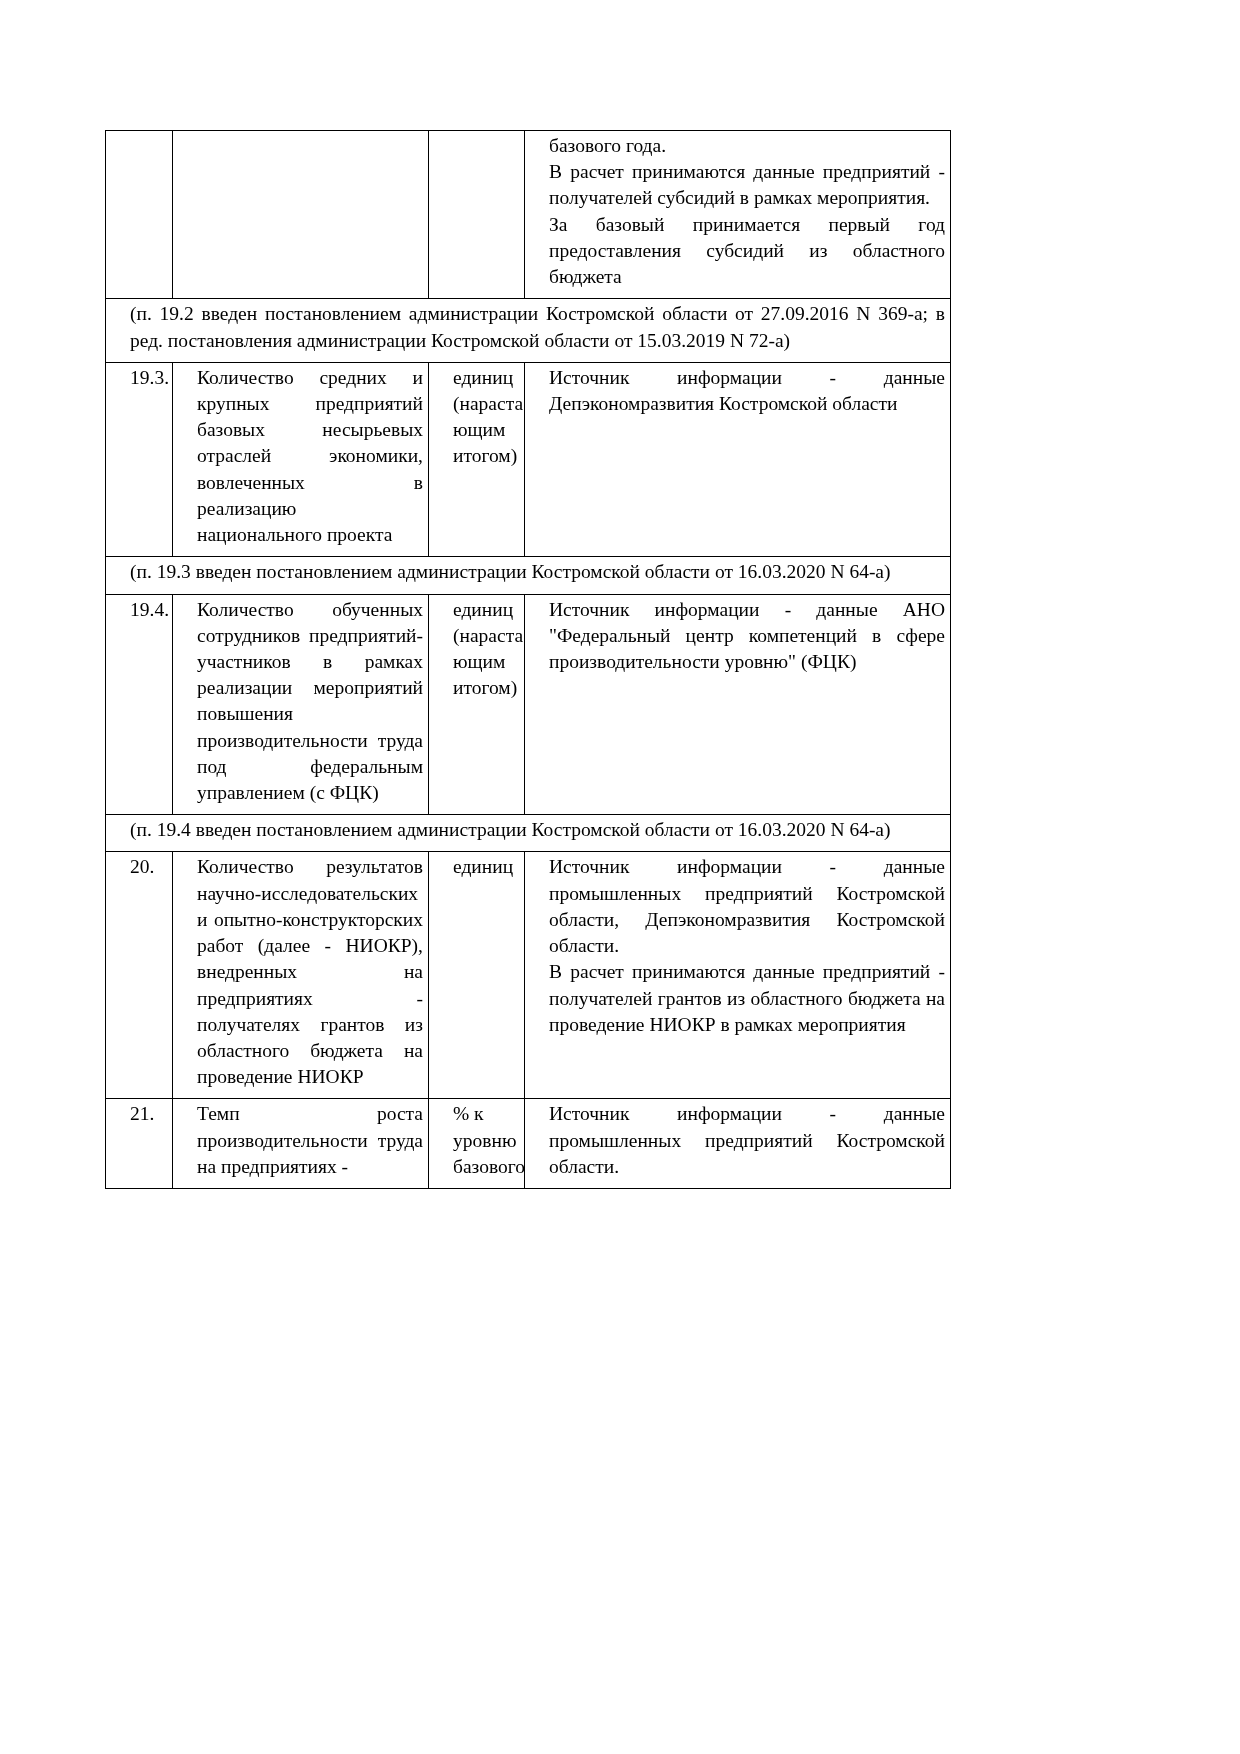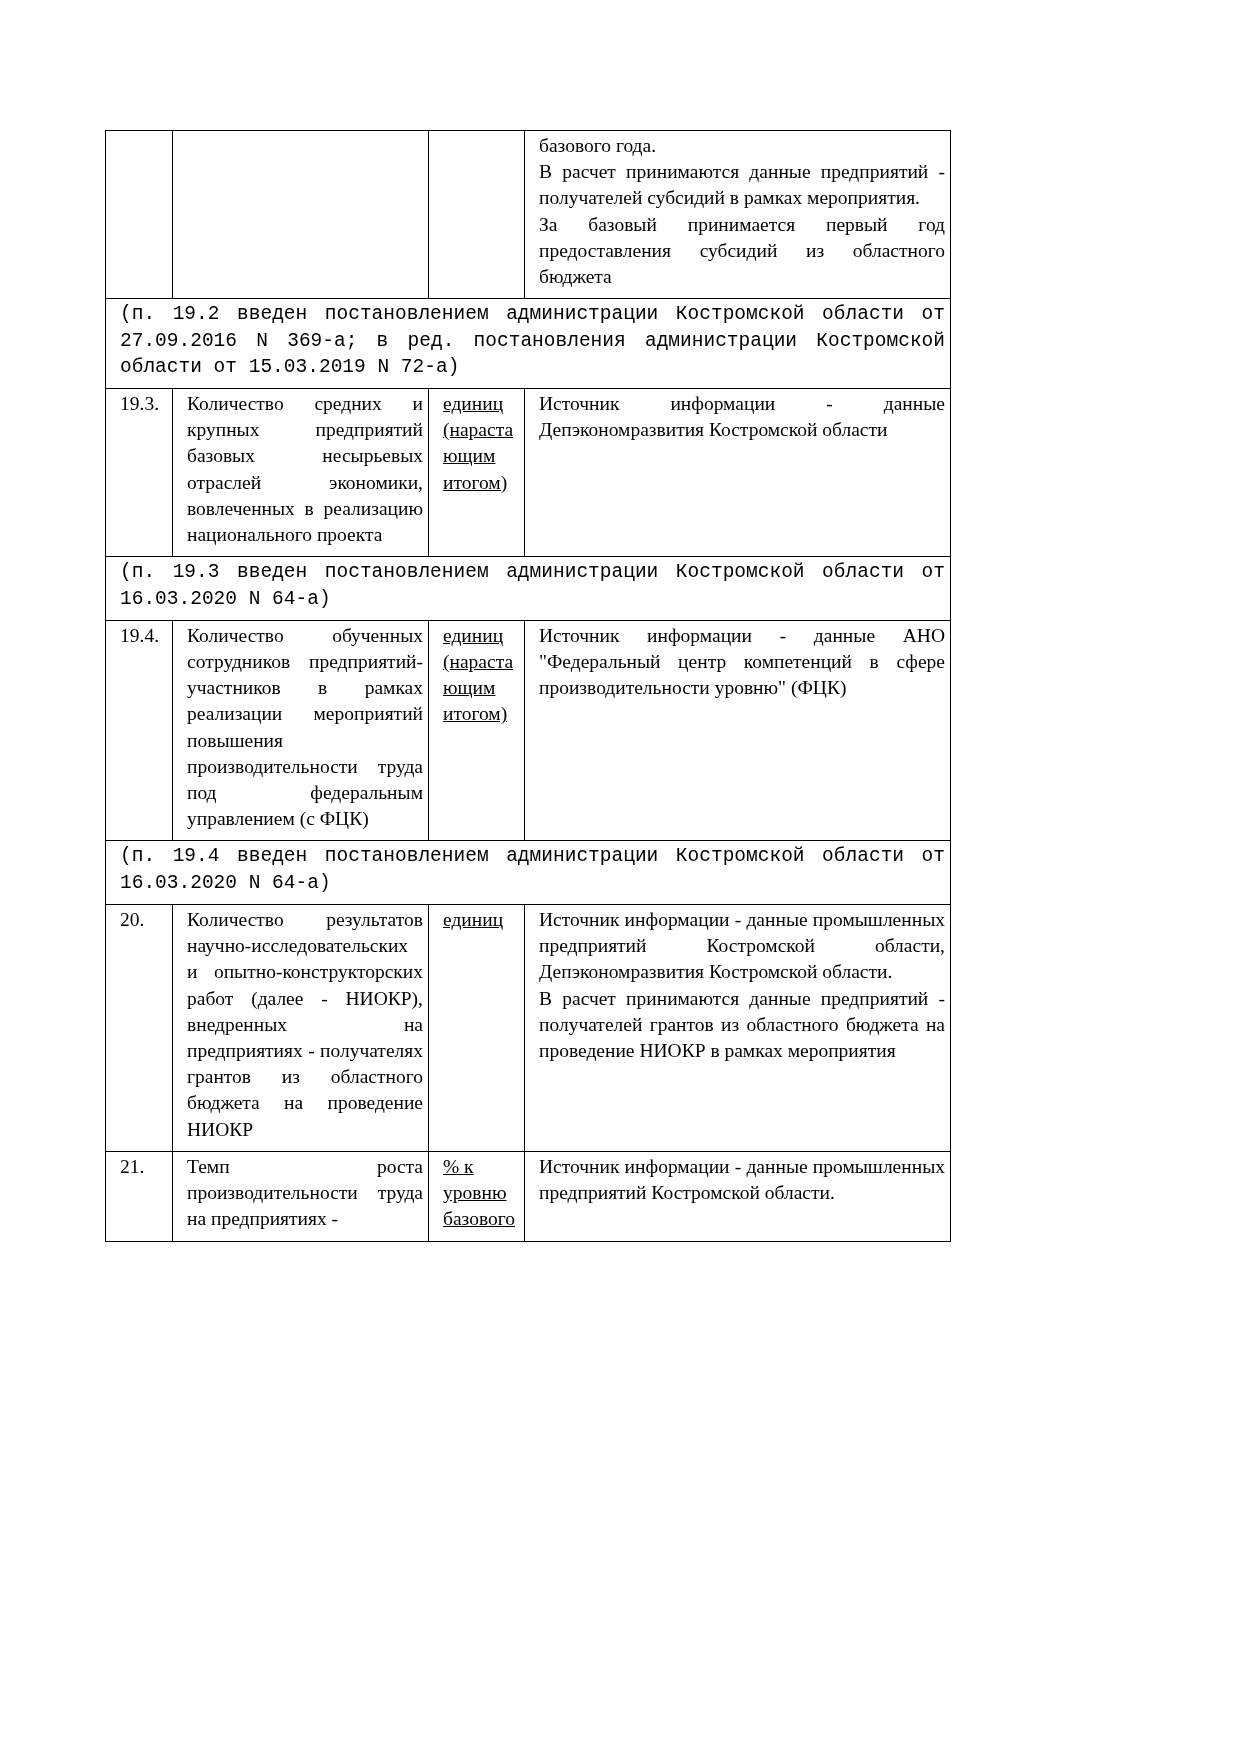--- a/index.html
+++ b/index.html
@@ -19,56 +19,55 @@
   table.doc{
     width:845px;
     border-collapse:collapse;
     table-layout:fixed;
     font-size:19.5px;
     line-height:1.345;
   }
   table.doc td{
     border:1.5px solid #000000;
     vertical-align:top;
-    padding:2px 5px 8px 14px;
+    padding:2px 5px 8px 24px;
     text-align:justify;
     text-justify:inter-word;
     hyphens:none;
     word-spacing:0px;
   }
   
   col.c-num{width:67px;}
   col.c-name{width:256px;}
   col.c-unit{width:96px;}
   col.c-src{width:426px;}
 
   td.num{
     text-align:center;
     padding-top:3px;
     padding-left:0;padding-right:0;margin-left:48px;
   }
   td.unit{
     text-align:center;
-    padding-left:2px;padding-right:2px;text-decoration:underline;
+    padding-left:2px;padding-right:2px;
   }
   td.name{ }
   td.src{ }
 
   
   .j{
     text-align:justify;
     text-justify:inter-word;
   }
 
   
   td.note{
     text-align:justify;
     text-justify:inter-word;
     padding:9px 7px 10px 7px;
-    font-family:Liberation Mono, monospace;
   }
 
   
   td.blank{padding:0;}
 </style>
 </head>
 <body>
 
 <div class="page">
 

